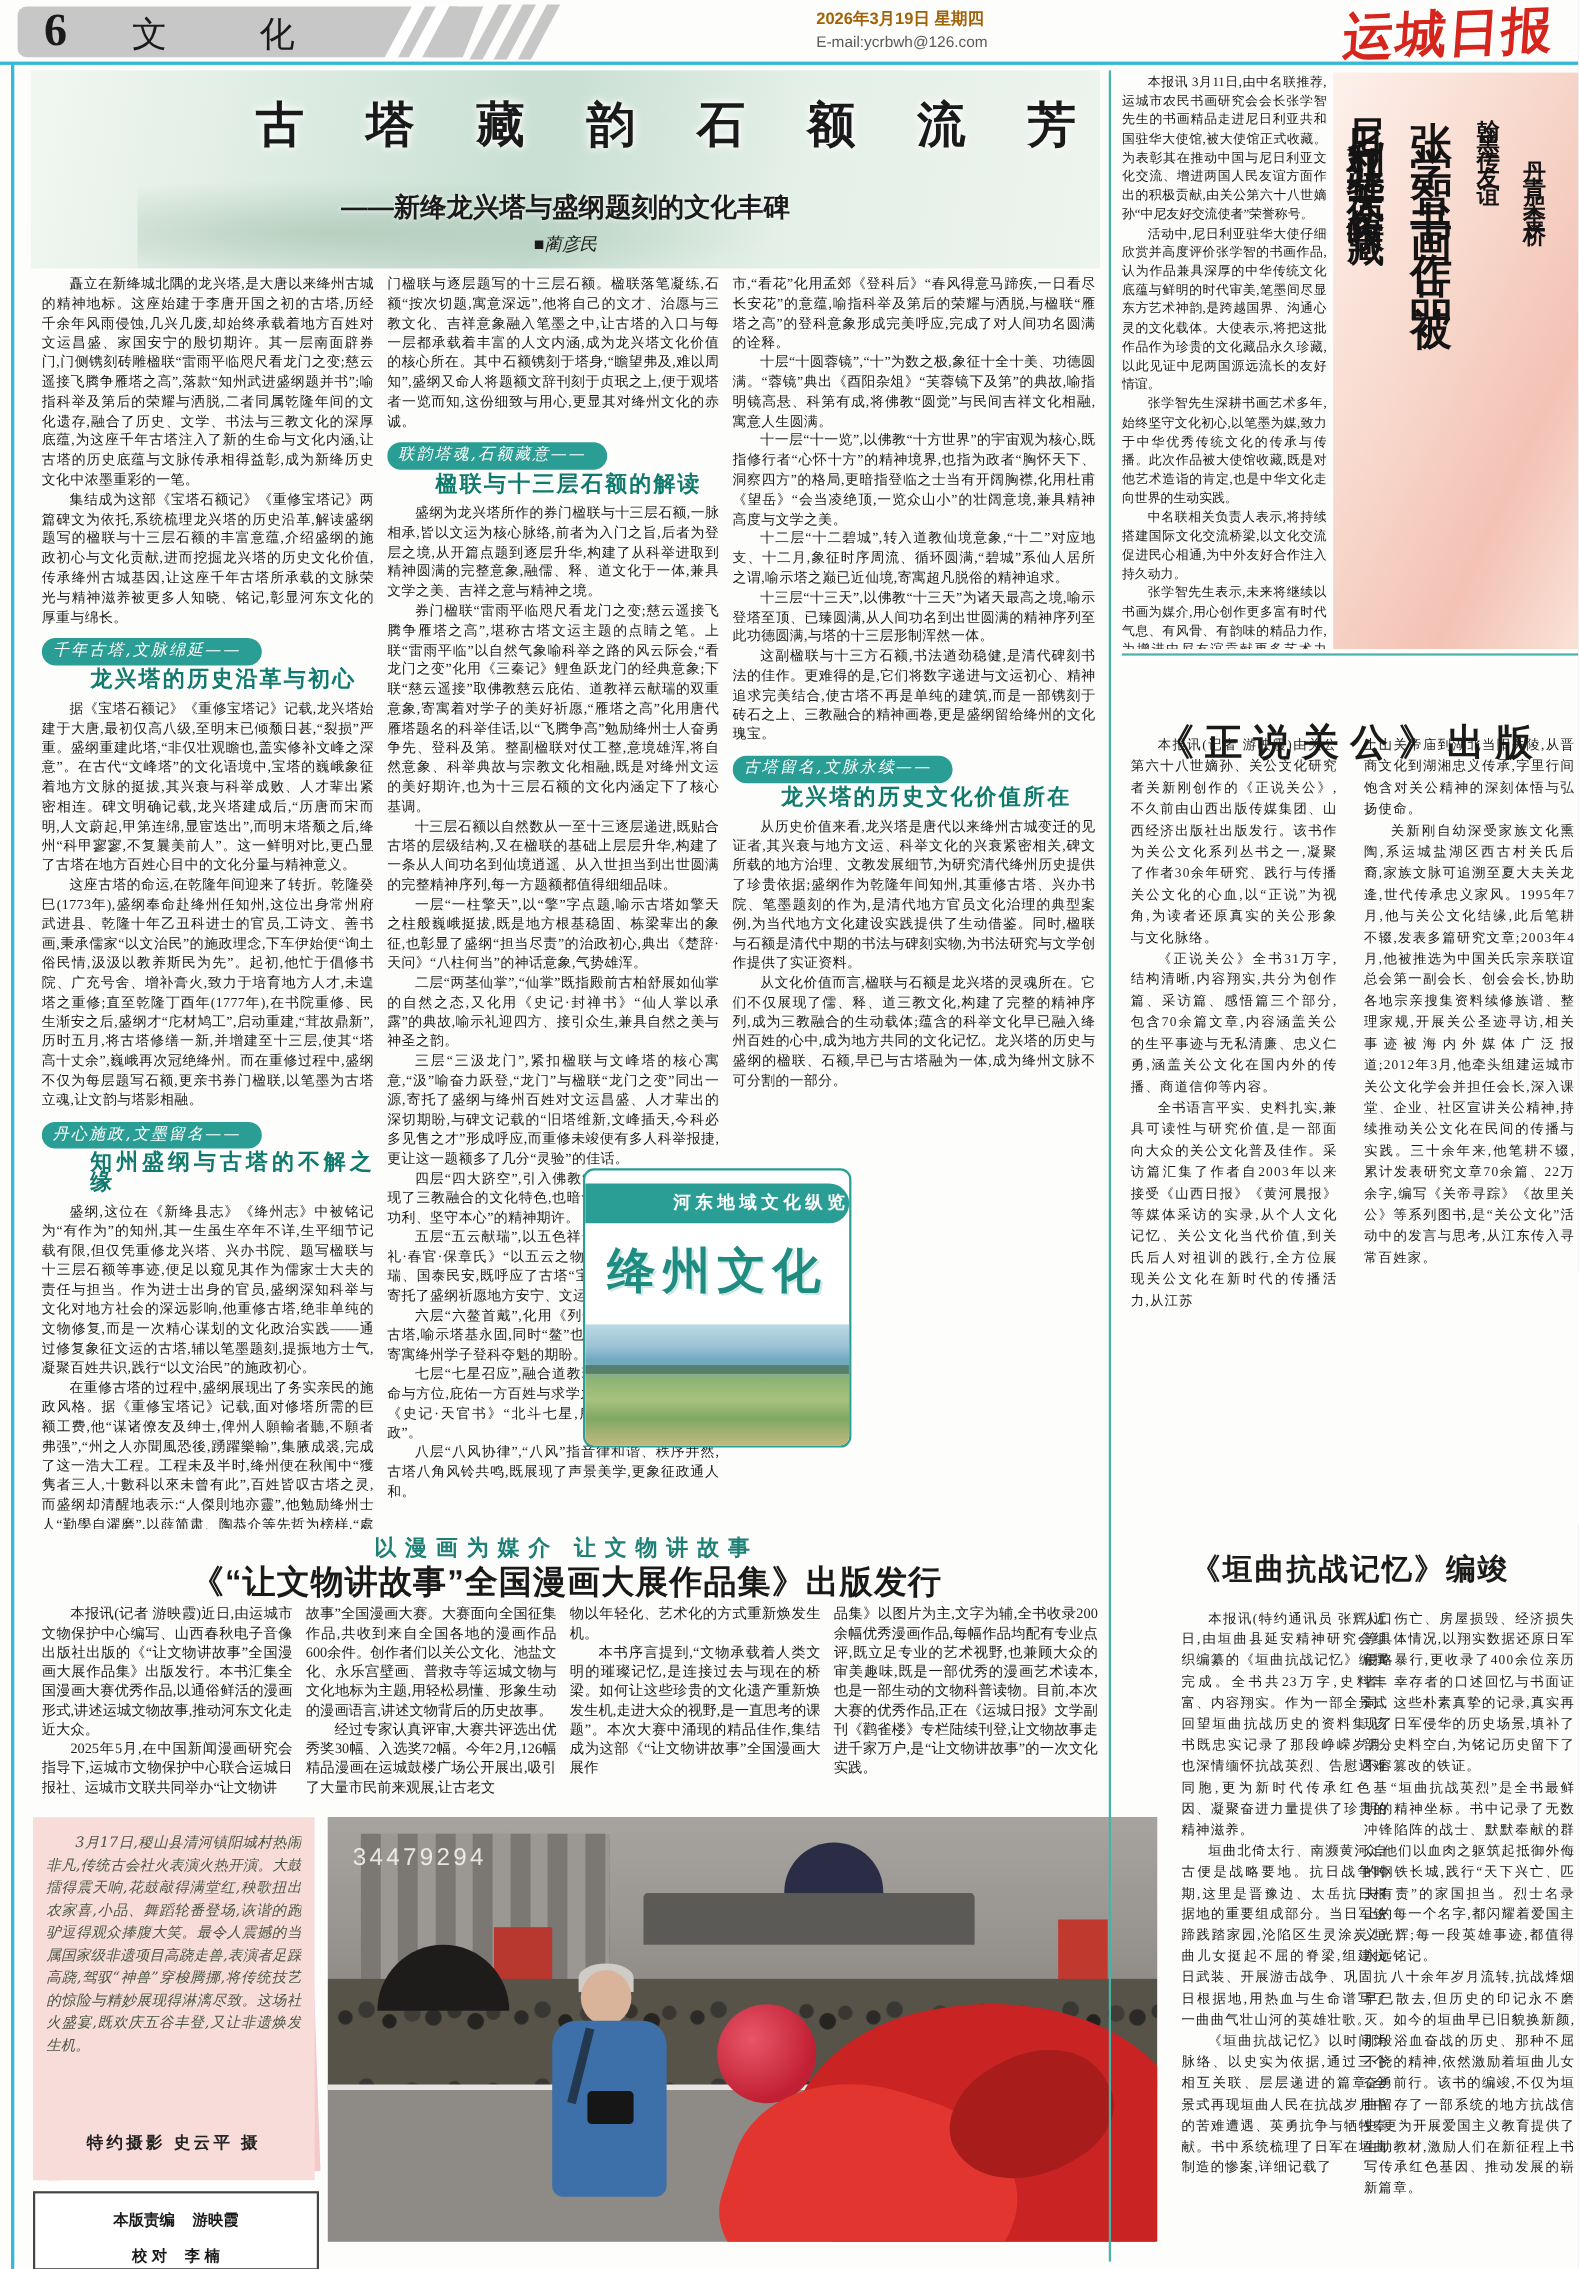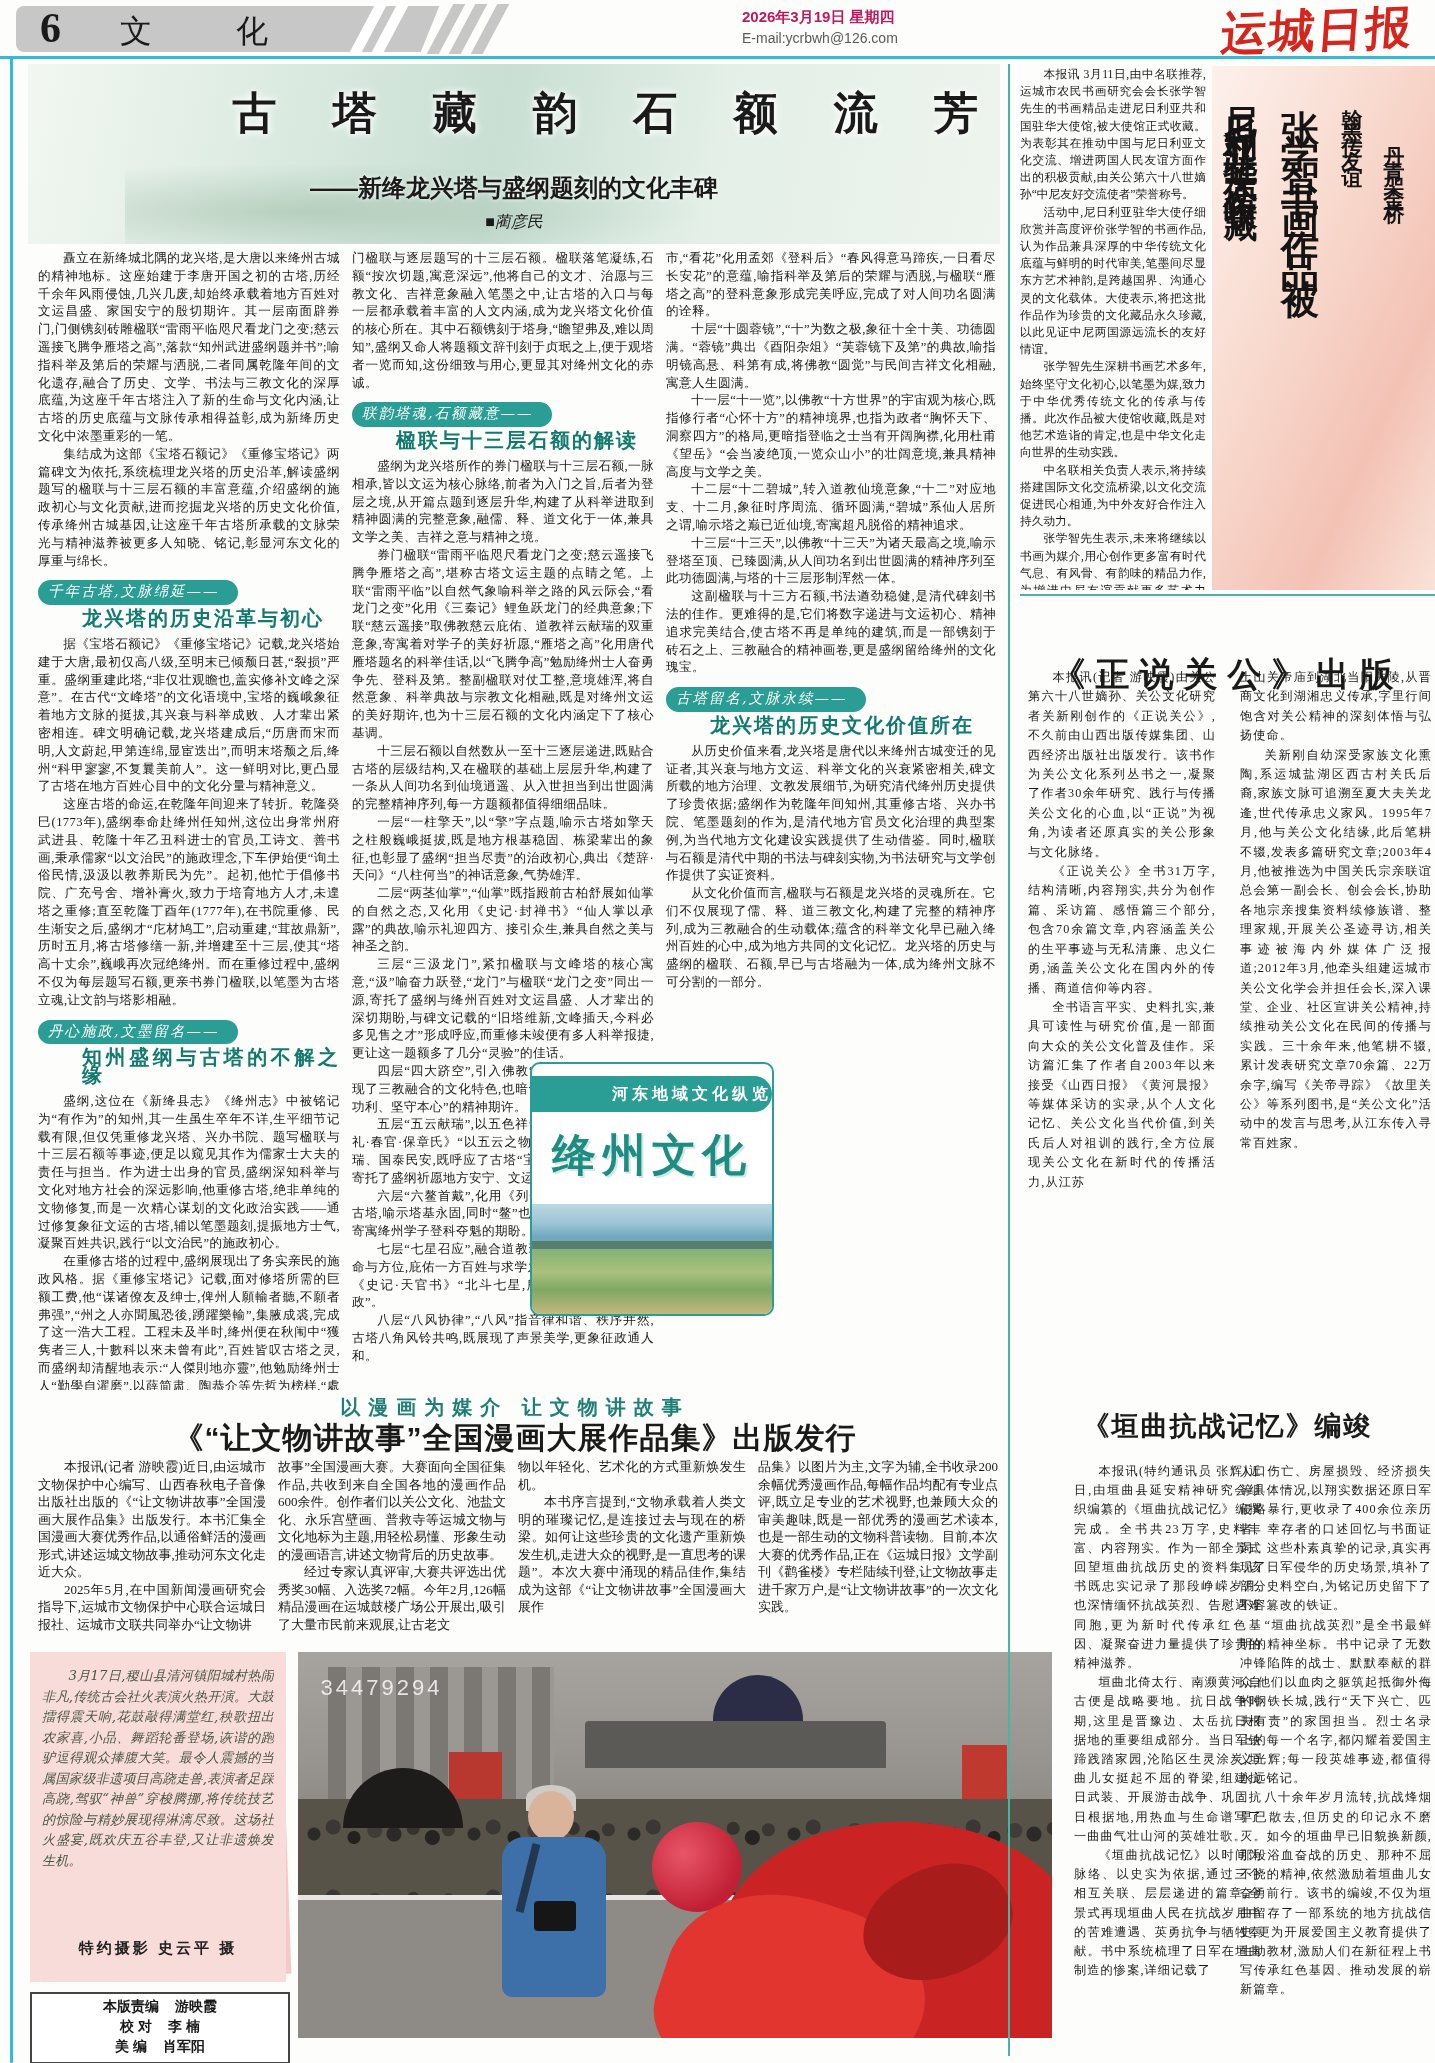--- a/index.html
+++ b/index.html
@@ -6,21 +6,21 @@
   .page{position:relative;width:1435px;height:2063px;background:#fdfdfb;overflow:hidden;
         font-family:"Liberation Serif", serif;color:#1a1a1a;}
   .abs{position:absolute;}
   
   .hdr-band{left:16px;top:6px;width:400px;height:46px;background:#c7c7c7;border-radius:8px 0 0 8px;}
   .hdr-band:after{content:"";position:absolute;right:-14px;top:0;width:30px;height:46px;background:#c7c7c7;transform:skewX(-22deg);}
   .hdr-num{left:40px;top:4px;font-size:42px;font-weight:900;font-family:"Liberation Serif",serif;}
   .hdr-sec{left:120px;top:10px;font-size:32px;letter-spacing:38px;font-family:"Liberation Serif",serif;}
   .slash{top:4px;width:12px;height:50px;background:#c7c7c7;transform:skewX(-28deg);}
   .slash.w{background:#ffffff;}
-  .hdr-date{left:742px;top:8px;font-size:15px;font-weight:bold;color:#be185d;font-family:"Liberation Sans",sans-serif;}
+  .hdr-date{left:742px;top:8px;font-size:15px;font-weight:bold;color:#a16207;font-family:"Liberation Sans",sans-serif;}
   .hdr-mail{left:742px;top:30px;font-size:14px;color:#5a5a5a;font-family:"Liberation Sans",sans-serif;}
   .masthead{right:22px;top:0px;font-size:46px;font-weight:900;color:#d5251d;transform:rotate(-2deg) skewX(-6deg);letter-spacing:2px;}
   .cyan-top{left:0;top:56px;width:1435px;height:3px;background:#35b9d6;}
   .cyan-left{left:10px;top:58px;width:3px;height:2005px;background:#35b9d6;border-radius:3px;}
   
   .m-hbg{left:28px;top:64px;width:972px;height:180px;
      background:linear-gradient(100deg,#f2f7f1 0%,#dcebe2 25%,#c9dfd3 48%,#e3efe7 70%,#eef4ee 100%);}
   .m-hbg:before{content:"";position:absolute;left:10%;top:55%;width:60%;height:45%;
      background:radial-gradient(ellipse at 30% 60%, rgba(120,160,130,.35), rgba(120,160,130,0) 70%);}
   .m-headline{left:28px;top:84px;width:972px;text-align:right;font-size:44px;font-weight:900;
@@ -110,21 +110,21 @@
   .cap-inner{position:absolute;left:12px;top:14px;width:232px;height:260px;overflow:hidden;
      font-family:"DejaVu Serif",serif;font-style:italic;color:#49573f;font-size:13.2px;
      line-height:20.5px;text-align:justify;}
   .cap-inner .p{text-indent:2em;}
   .cap-credit{position:absolute;left:12px;bottom:24px;width:232px;text-align:center;font-weight:900;
      color:#222;font-size:15px;letter-spacing:3px;font-family:"Liberation Sans",sans-serif;}
   
   .credits{left:30px;top:1992px;width:256px;height:64px;border:2px solid #444;background:#fff;
      padding:2px 0;}
   .credit-row{display:flex;justify-content:center;gap:16px;font-size:14px;font-weight:bold;
-     line-height:20px;font-family:"Liberation Sans",sans-serif;}
+     line-height:20px;font-family:"Liberation Sans",sans-serif;margin-top:12px;}
   
   .vline{left:1008px;top:64px;width:2px;height:1992px;background:#49b3a6;}
   .hline{left:1020px;top:594px;width:415px;height:2px;background:#49b3a6;}
   .zh-col{left:1020px;top:66px;width:186px;height:524px;overflow:hidden;font-size:11.7px;
      line-height:17.2px;text-align:justify;}
   .zh-vert{left:1212px;top:66px;width:223px;height:524px;overflow:hidden;
      background:linear-gradient(115deg,#fdf1ec 0%,#f8d9cd 40%,#f3c2b5 72%,#fae2d7 100%);}
   .vcol{position:absolute;writing-mode:vertical-rl;font-family:"Liberation Sans",sans-serif;
      font-weight:900;color:#141414;}
   .vcol.big1{left:6px;top:14px;font-size:34px;letter-spacing:10px;}

